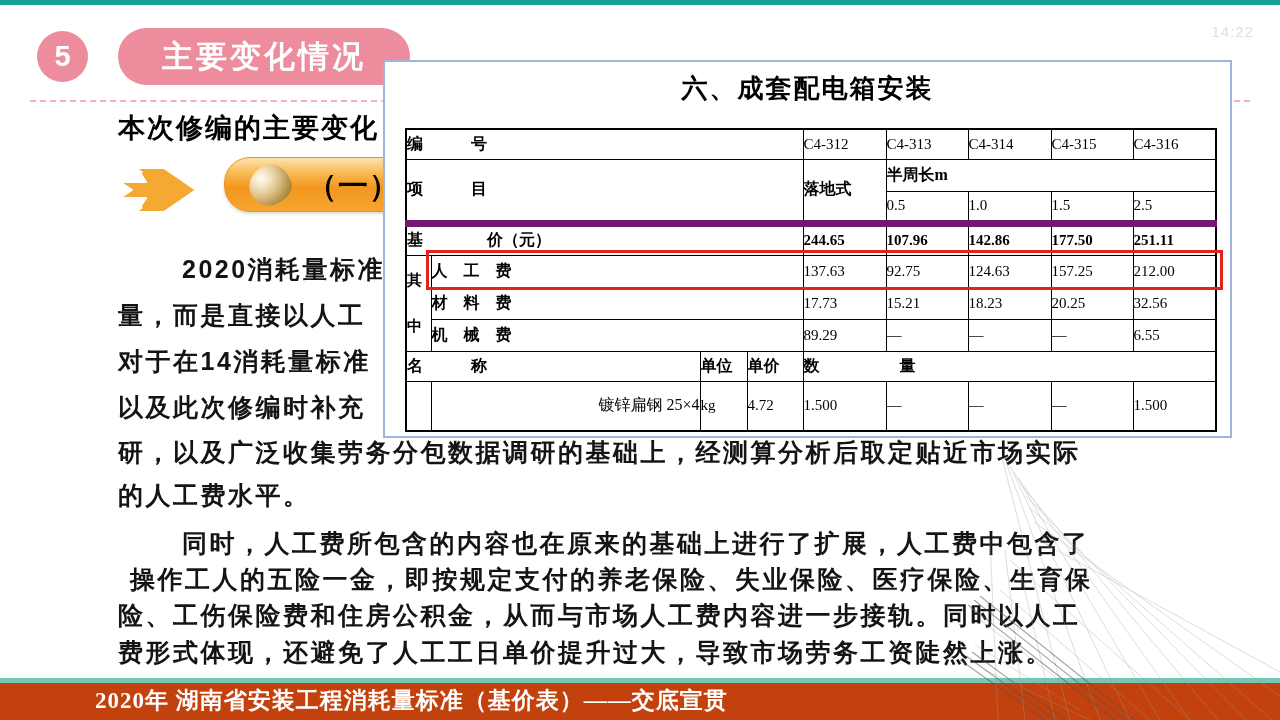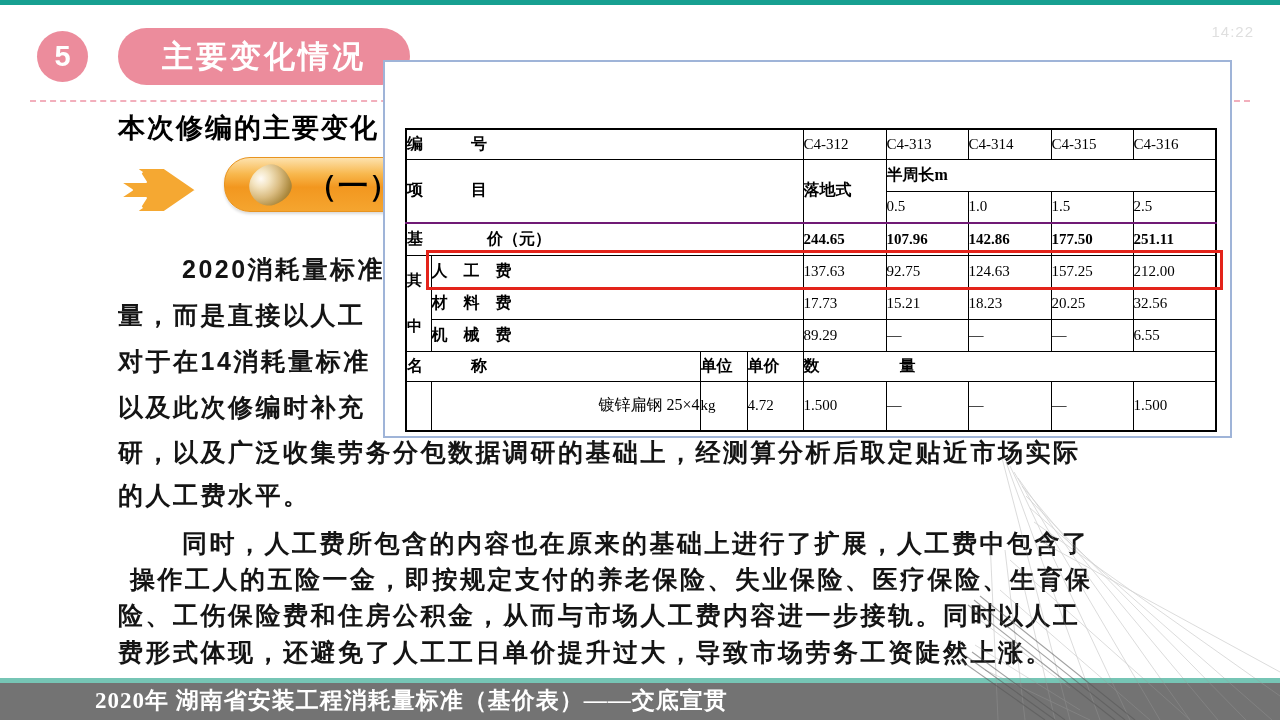--- a/index.html
+++ b/index.html
@@ -65,32 +65,32 @@
 
   table.ptable {
     position:absolute; left:20px; top:66px; width:812px;
     border-collapse:collapse; table-layout:fixed; border:2px solid #000;
     font-size:15px; color:#000;
   }
   .ptable td { border:1px solid #000; text-align:left; vertical-align:middle; padding:0; overflow:hidden; }
   .ptable .lbl { font-weight:bold; font-size:16px; }
   .ptable .num { font-size:15px; }
   .ptable .bold-num { font-weight:bold; }
-  .ptable .thick-top { border-top:2px solid #701a75; }
+  .ptable .thick-top { border-top:7px solid #701a75; }
   .ptable .name-cell { text-align:right; font-size:16px; }
   .among { display:flex; flex-direction:column; justify-content:space-around; height:92px; font-weight:bold; font-size:15px; }
 
   .highlight-box {
     position:absolute; left:41px; top:188px; width:797px; height:40px;
     border:3px solid #e3231a; z-index:12; background:transparent;
   }
 
   .footer {
     position:absolute; left:0; top:678px; width:1280px; height:42px;
-    background:#737373; border-top:5px solid #76c5b5; z-index:3;
+    background:#c2410c; border-top:5px solid #76c5b5; z-index:3;
   }
   .footer-text {
     padding-left:95px; line-height:35px; color:#fff; font-size:23px; font-weight:bold;
     letter-spacing:1px; font-family:"Liberation Serif", serif;
   }
 </style>
 </head>
 <body>
 
 <div class="top-strip"></div>
@@ -154,20 +154,21 @@
     <path d="M18 185 L165 300"></path>
       <path d="M24 180 L175 300"></path>
       <path d="M30 176 L185 300"></path>
     <path d="M10 240 L95 300"></path>
       <path d="M16 236 L105 300"></path>
       <path d="M22 232 L115 300"></path>
   </g>
 </svg>
 
 <div class="popup">
+  <div class="popup-title">六、成套配电箱安装</div>
 
   <table class="ptable">
     <colgroup>
       <col style="width:25px">
         <col style="width:269px">
         <col style="width:47px">
         <col style="width:56px">
       <col style="width:83px">
         <col style="width:82px">
         <col style="width:83px">

